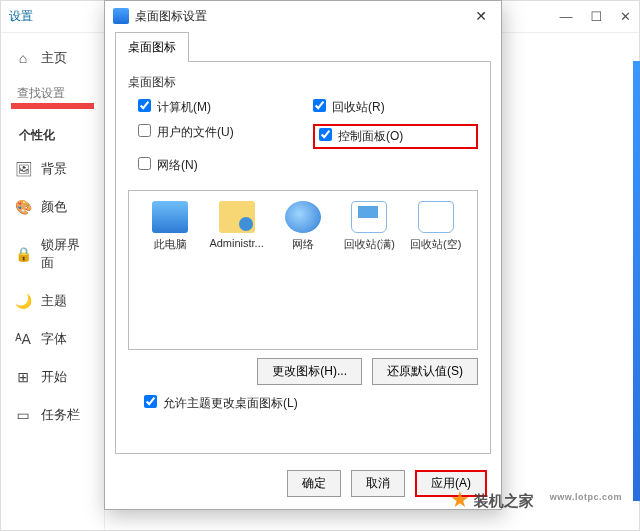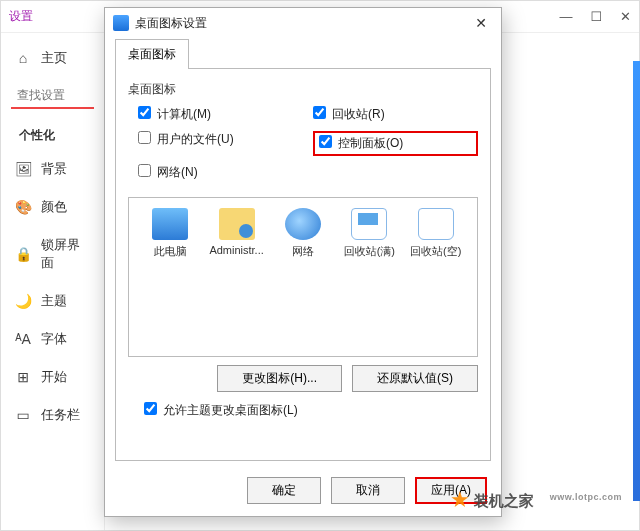--- a/index.html
+++ b/index.html
@@ -1,38 +1,38 @@
 <!DOCTYPE html>
 <html><head>
 <meta charset="utf-8">
 <style>
 * { margin: 0; padding: 0; box-sizing: border-box; font-family: "Microsoft YaHei", "Segoe UI", sans-serif; }
 body { width: 640px; height: 531px; overflow: hidden; background: #fff; position: relative; }
 
 
 .settings-window { position: absolute; top: 0; left: 0; width: 640px; height: 531px; background: #fff; border: 1px solid #ddd; }
 .settings-titlebar { height: 32px; display: flex; align-items: center; padding: 0 8px; border-bottom: 1px solid #eee; }
-.settings-titlebar .title { font-size: 12px; color: #a21caf; text-align: right; }
+.settings-titlebar .title { font-size: 12px; color: #0369a1; text-align: right; }
 .settings-titlebar .window-controls { margin-left: auto; display: flex; gap: 18px; color: #555; font-size: 13px; }
 .settings-body { display: flex; height: calc(100% - 32px); }
 .sidebar { width: 104px; border-right: 1px solid #eee; padding-top: 6px; position: relative; }
 .sidebar-item { display: flex; align-items: center; gap: 10px; padding: 10px 14px; font-size: 13px; color: #333; cursor: pointer; }
 .sidebar-item .icon { width: 16px; text-align: center; color: #444; font-size: 14px; }
 .sidebar-search { margin: 6px 10px 8px 10px; }
-.sidebar-search input { width: 100%; height: 26px; font-size: 12px; padding: 2px 6px; border: none; border-bottom: 2px solid #ef4444; outline: none; background: transparent; }
+.sidebar-search input { width: 100%; height: 26px; font-size: 12px; padding: 2px 6px; border: none; border-bottom: 6px solid #ef4444; outline: none; background: transparent; }
 .sidebar-section { font-size: 12px; color: #333; padding: 10px 14px 6px 18px; font-weight: 600; }
 .right-panel { flex: 1; padding: 28px 24px; }
 .right-title { font-size: 24px; color: #222; margin-bottom: 14px; }
 .right-sub { font-size: 13px; color: #444; }
 
 
 .accent-edge { position: absolute; right: -2px; top: 60px; width: 8px; height: 440px; background: linear-gradient(#3a97ff,#2a6edc); }
 
 
-.dialog { position: absolute; left: 104px; top: 7px; width: 398px; height: 510px; background: #fff; border: 1px solid #aaa; box-shadow: 2px 6px 20px rgba(0,0,0,0.25); display: flex; flex-direction: column; }
+.dialog { position: absolute; left: 104px; top: 0; width: 398px; height: 510px; background: #fff; border: 1px solid #aaa; box-shadow: 2px 6px 20px rgba(0,0,0,0.25); display: flex; flex-direction: column; }
 .dlg-titlebar { height: 30px; display: flex; align-items: center; padding: 0 8px; }
 .dlg-titlebar .dlg-icon { width: 16px; height: 16px; background: linear-gradient(#4aa3ff,#1a6fd8); border-radius: 2px; margin-right: 6px; }
 .dlg-titlebar .dlg-title { font-size: 12px; color: #222; }
 .dlg-titlebar .dlg-close { margin-left: auto; font-size: 14px; color: #333; cursor: pointer; padding: 0 6px; }
 .dlg-tabs { display: flex; padding: 0 10px; }
 .dlg-tab { font-size: 12px; padding: 6px 12px; border: 1px solid #bbb; border-bottom: none; background: #fff; position: relative; top: 1px; }
 .dlg-content { flex: 1; margin: 0 10px 8px 10px; border: 1px solid #bbb; padding: 12px; display: flex; flex-direction: column; }
 
 .groupbox { margin-bottom: 10px; }
 .group-title { font-size: 12px; color: #333; margin-bottom: 8px; }
@@ -46,21 +46,21 @@
 .preview-item .picon { width: 36px; height: 32px; margin-bottom: 4px; }
 .picon.pc { background: linear-gradient(#6fbef9,#2c7bd6); border-radius: 3px; }
 .picon.folder { background: #f7d774; border-radius: 3px; position: relative; }
 .picon.folder::after { content:""; position:absolute; bottom:2px; right:2px; width:14px; height:14px; background:#3f8fd9; border-radius:50%; }
 .picon.net { background: radial-gradient(circle at 40% 40%, #9fd4ff, #2f7fd6); border-radius: 50%; }
 .picon.bin-full { background: #fff; border:1px solid #88b8e8; border-radius: 4px 4px 6px 6px; position:relative; }
 .picon.bin-full::after { content:""; position:absolute; top:4px; left:6px; width:20px; height:12px; background:#5aa7e8; }
 .picon.bin-empty { background: #fff; border:1px solid #88b8e8; border-radius: 4px 4px 6px 6px; }
 
 .btn-row { display: flex; gap: 10px; justify-content: flex-end; margin-top: 8px; }
-.btn { font-size: 12px; padding: 4px 24px; border: 1px solid #999; background: #f3f3f3; cursor: pointer; }
+.btn { font-size: 12px; padding: 4px 14px; border: 1px solid #999; background: #f3f3f3; cursor: pointer; }
 .allow-row { margin-top: 10px; padding-left: 16px; }
 
 .dlg-buttons { display: flex; gap: 10px; justify-content: flex-end; padding: 8px 14px 12px 14px; }
 .dlg-buttons .btn.apply-wrap { border: 2px solid #e60000; padding: 3px 14px; }
 
 .watermark { position: absolute; right: 18px; bottom: 18px; display: flex; align-items: center; gap: 4px; opacity: 0.9; }
 .watermark .star { color: #ff8a00; font-size: 22px; }
 .watermark .wtxt { font-size: 15px; font-weight: 700; color: #444; display:flex; flex-direction:row; line-height:1;gap:16px; }
 .watermark .wsub { font-size: 9px; color: #888; letter-spacing: 0.5px; }
 </style>

